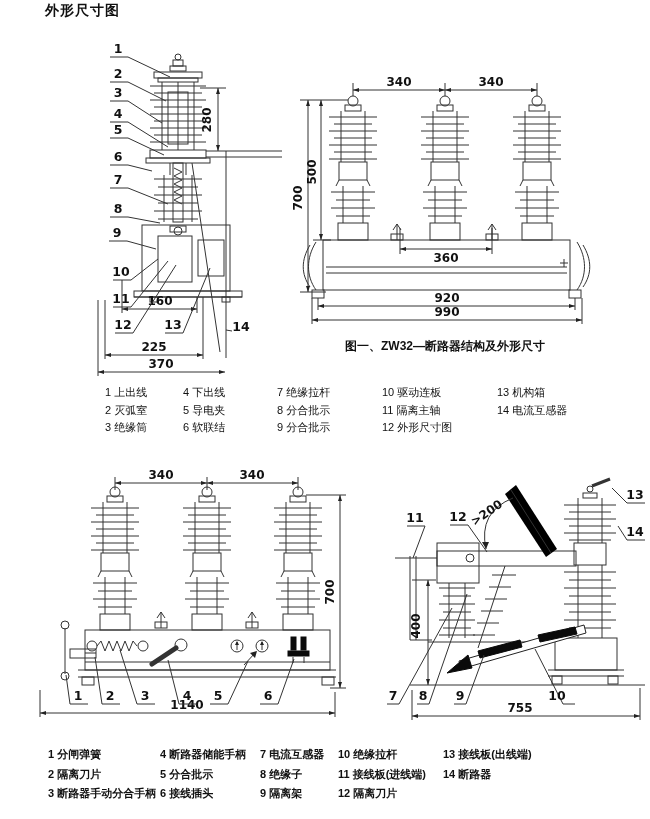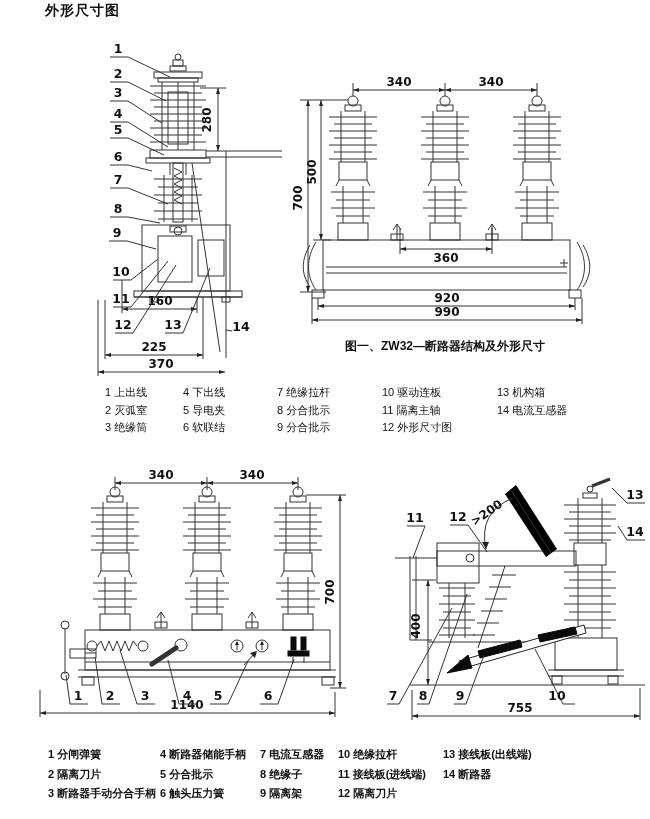--- a/index.html
+++ b/index.html
@@ -501,21 +501,21 @@
 
 <div>
   <div class="legend-col lg2" style="left:48px;top:745px">
     <div class="lg-item"><span class="n">1</span><span>分闸弹簧</span></div>
     <div class="lg-item"><span class="n">2</span><span>隔离刀片</span></div>
     <div class="lg-item"><span class="n">3</span><span>断路器手动分合手柄</span></div>
   </div>
   <div class="legend-col lg2" style="left:160px;top:745px">
     <div class="lg-item"><span class="n">4</span><span>断路器储能手柄</span></div>
     <div class="lg-item"><span class="n">5</span><span>分合批示</span></div>
-    <div class="lg-item"><span class="n">6</span><span>触头压力簧</span></div>
+    <div class="lg-item"><span class="n">6</span><span>接线插头</span></div>
   </div>
   <div class="legend-col lg2" style="left:260px;top:745px">
     <div class="lg-item"><span class="n">7</span><span>电流互感器</span></div>
     <div class="lg-item"><span class="n">8</span><span>绝缘子</span></div>
     <div class="lg-item"><span class="n">9</span><span>隔离架</span></div>
   </div>
   <div class="legend-col lg2" style="left:338px;top:745px">
     <div class="lg-item"><span class="n">10</span><span>绝缘拉杆</span></div>
     <div class="lg-item"><span class="n">11</span><span>接线板(进线端)</span></div>
     <div class="lg-item"><span class="n">12</span><span>隔离刀片</span></div>

